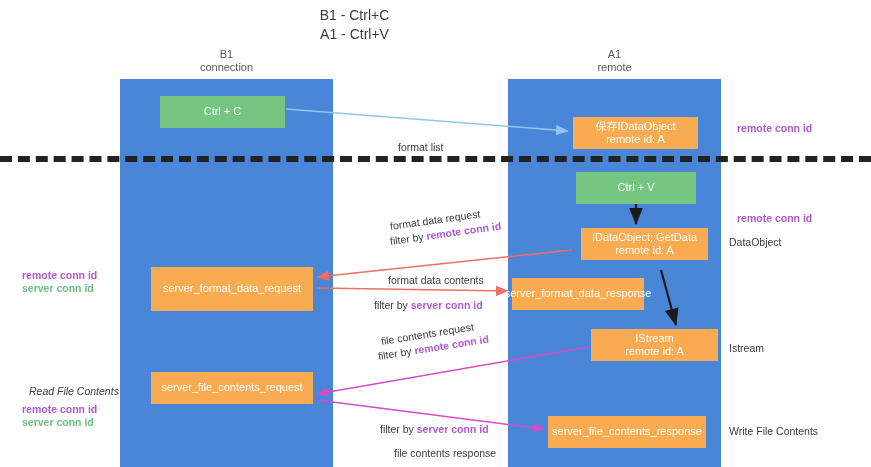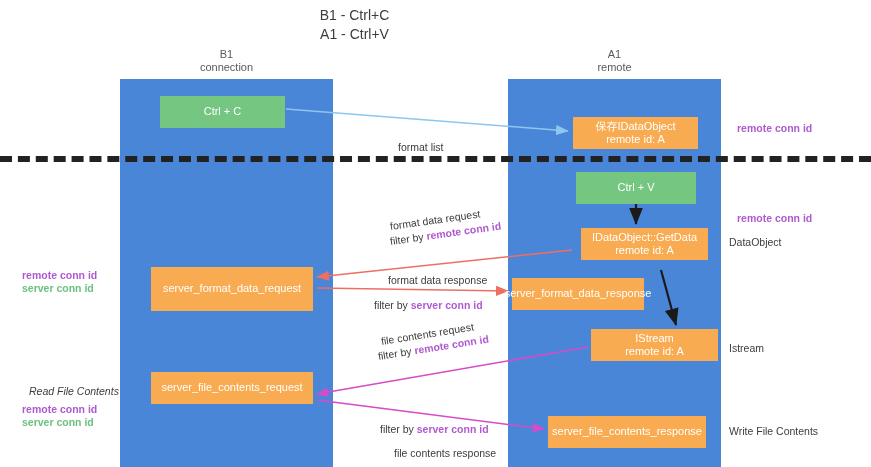--- a/index.html
+++ b/index.html
@@ -189,21 +189,21 @@
 
   <div class="lbl bold-purple" id="l-rci-1">remote conn id</div>
   <div class="lbl bold-purple" id="l-rci-2">remote conn id</div>
   <div class="lbl" id="l-dataobject">DataObject</div>
   <div class="lbl" id="l-istream">Istream</div>
   <div class="lbl" id="l-writefc">Write File Contents</div>
 
   <div class="lbl rot-up" id="l-fdreq">format data request</div>
   <div class="lbl rot-up" id="l-fdreq2"><span>filter by </span><span class="purple">remote conn id</span></div>
 
-  <div class="lbl" id="l-fdresp">format data response</div>
+  <div class="lbl" id="l-fdresp">format data contents</div>
   <div class="lbl" id="l-fdresp2"><span>filter by </span><span class="purple">server conn id</span></div>
 
   <div class="lbl rot-up2" id="l-fcreq">file contents request</div>
   <div class="lbl rot-up2" id="l-fcreq2"><span>filter by </span><span class="purple">remote conn id</span></div>
 
   <div class="lbl" id="l-fcresp">file contents response</div>
   <div class="lbl" id="l-fcresp2"><span>filter by </span><span class="purple">server conn id</span></div>
 
   <div class="lbl bold-purple" id="l-left-rci">remote conn id</div>
   <div class="lbl bold-green" id="l-left-sci">server conn id</div>

